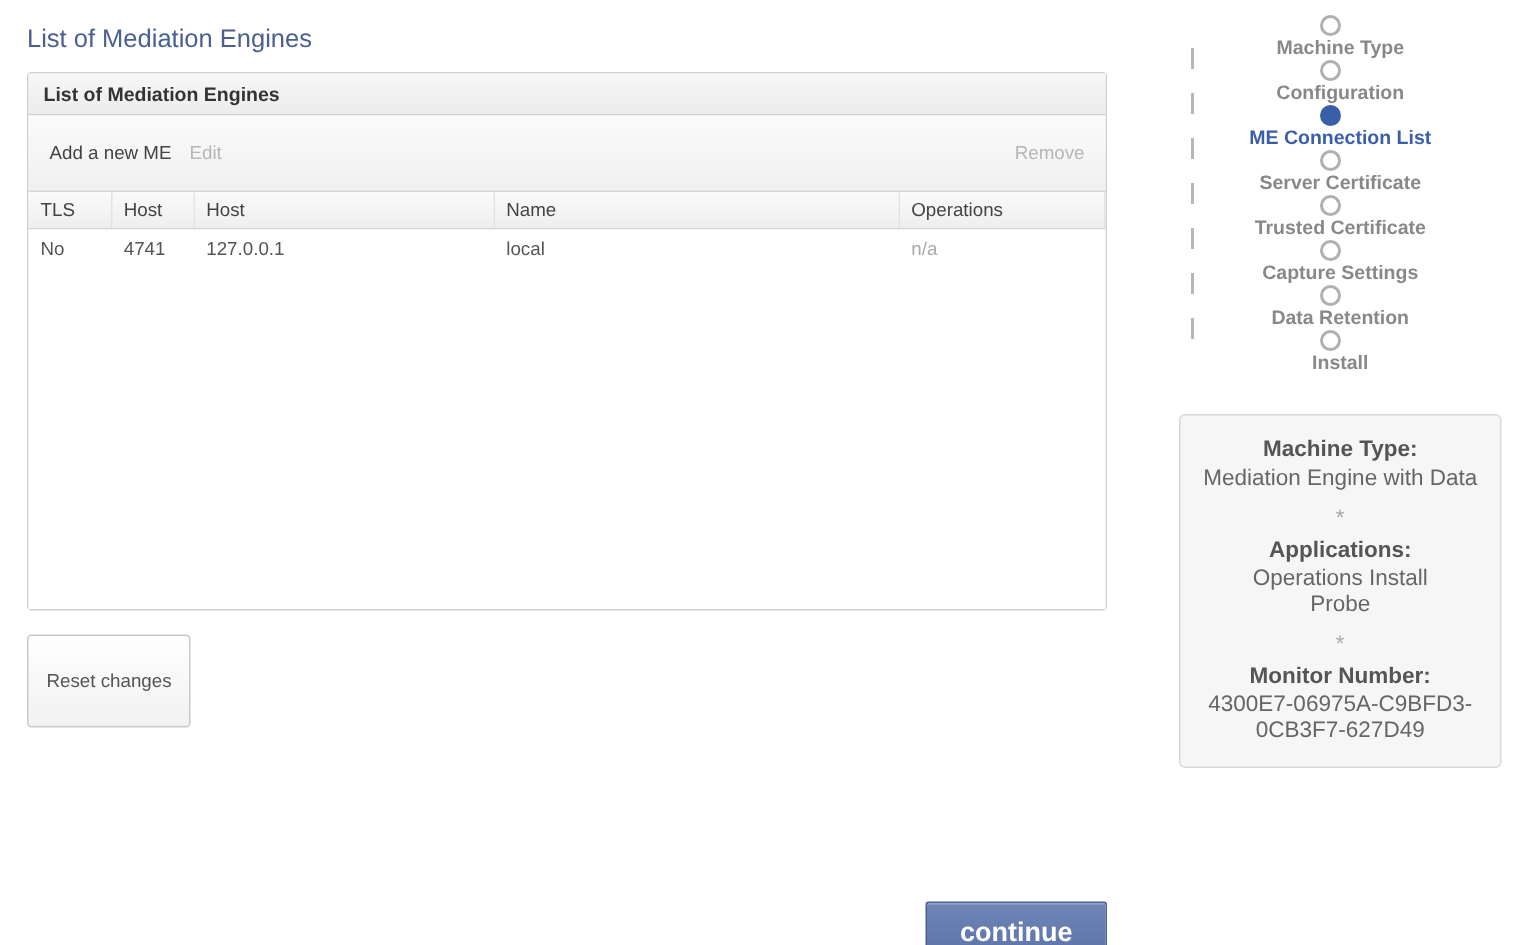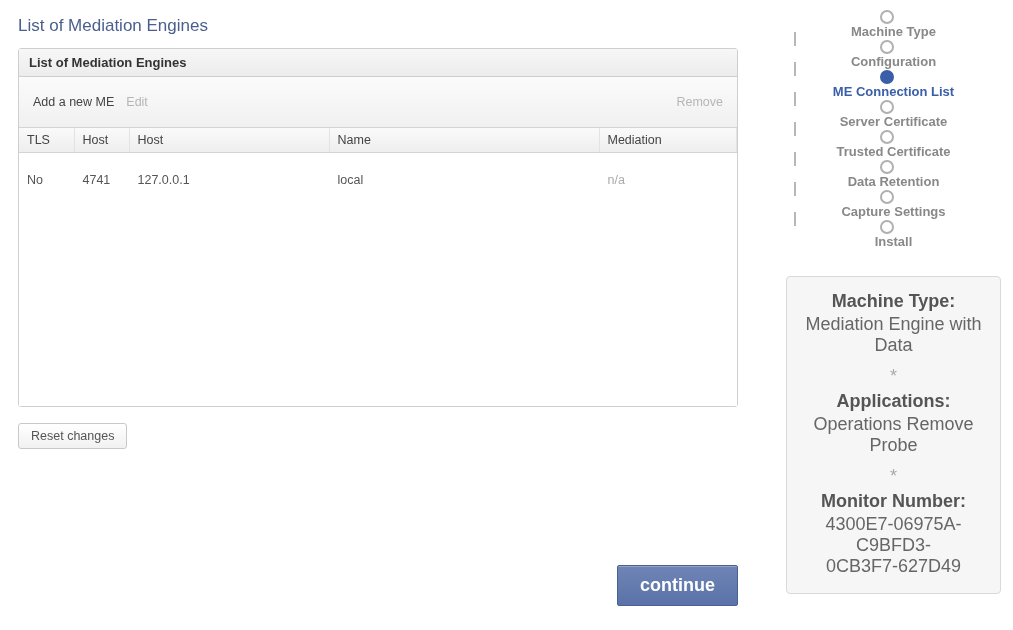--- a/index.html
+++ b/index.html
@@ -70,37 +70,37 @@
   .grid th {
     text-align: left;
     font-weight: normal;
     color: #444;
     background: linear-gradient(#fafafa, #eeeeee);
     border-bottom: 1px solid #d4d4d4;
     border-right: 1px solid #e3e3e3;
     padding: 5px 8px;
   }
   .grid td {
-    padding: 20px 8px;
+    padding: 6px 8px;
     border-right: 1px solid transparent;
     color: #555;
   }
   .grid td.muted { color: #aaa; }
   .grid-body-wrapper {
     height: 253px;
     background: #fff;
     border-top: none;
   }
 
   .reset-btn {
     margin-top: 16px;
     background: linear-gradient(#ffffff, #f1f1f1);
     border: 1px solid #c9c9c9;
     border-radius: 3px;
-    padding: 5px 12px;
+    padding: 23px 12px;
     font-size: 12.5px;
     color: #555;
     cursor: pointer;
   }
 
   .continue-wrap {
     width: 720px;
     text-align: right;
     margin-top: 116px;
   }
@@ -157,21 +157,21 @@
   }
 
   .infobox {
     margin-top: 26px;
     border: 1px solid #d9d9d9;
     border-radius: 4px;
     background: #f6f6f6;
     padding: 14px 8px 16px 8px;
     text-align: center;
     color: #666;
-    font-size: 18px;
+    font-size: 15px;
   }
   .infobox .block { margin-bottom: 10px; }
   .infobox .block:last-child { margin-bottom: 0; }
   .infobox .bt { font-weight: bold; color: #555; display: block; margin-bottom: 2px;}
   .infobox .sep { color: #aaa; margin: 4px 0; }
 </style>
 </head>
 <body>
 
 <div class="app">
@@ -186,21 +186,21 @@
         <span class="spacer"></span>
         <span class="tbtn disabled">Remove</span>
       </div>
       <table class="grid">
         <thead>
           <tr>
             <th style="width:55px">TLS</th>
             <th style="width:55px">Host</th>
             <th style="width:200px">Host</th>
             <th style="width:270px">Name</th>
-            <th>Mediation</th>
+            <th>Operations</th>
           </tr>
         </thead>
       </table>
       <div class="grid-body-wrapper">
         <table class="grid">
           <tbody>
             <tr>
               <td style="width:55px">No</td>
               <td style="width:55px">4741</td>
               <td style="width:200px">127.0.0.1</td>
@@ -236,41 +236,41 @@
       <li>
         <span class="dot"></span>
         <span class="label">Server Certificate</span>
       </li>
       <li>
         <span class="dot"></span>
         <span class="label">Trusted Certificate</span>
       </li>
       <li>
         <span class="dot"></span>
+        <span class="label">Capture Settings</span>
+      </li>
+      <li>
+        <span class="dot"></span>
         <span class="label">Data Retention</span>
-      </li>
-      <li>
-        <span class="dot"></span>
-        <span class="label">Capture Settings</span>
       </li>
       <li>
         <span class="dot"></span>
         <span class="label">Install</span>
       </li>
     </ul>
 
     <div class="infobox">
       <div class="block">
         <span class="bt">Machine Type:</span>
         <span>Mediation Engine with Data</span>
       </div>
       <div class="sep">*</div>
       <div class="block">
         <span class="bt">Applications:</span>
-        <div>Operations Remove</div>
+        <div>Operations Install</div>
         <div>Probe</div>
       </div>
       <div class="sep">*</div>
       <div class="block">
         <span class="bt">Monitor Number:</span>
         <div>4300E7-06975A-C9BFD3-</div>
         <div>0CB3F7-627D49</div>
       </div>
     </div>
   </div>

